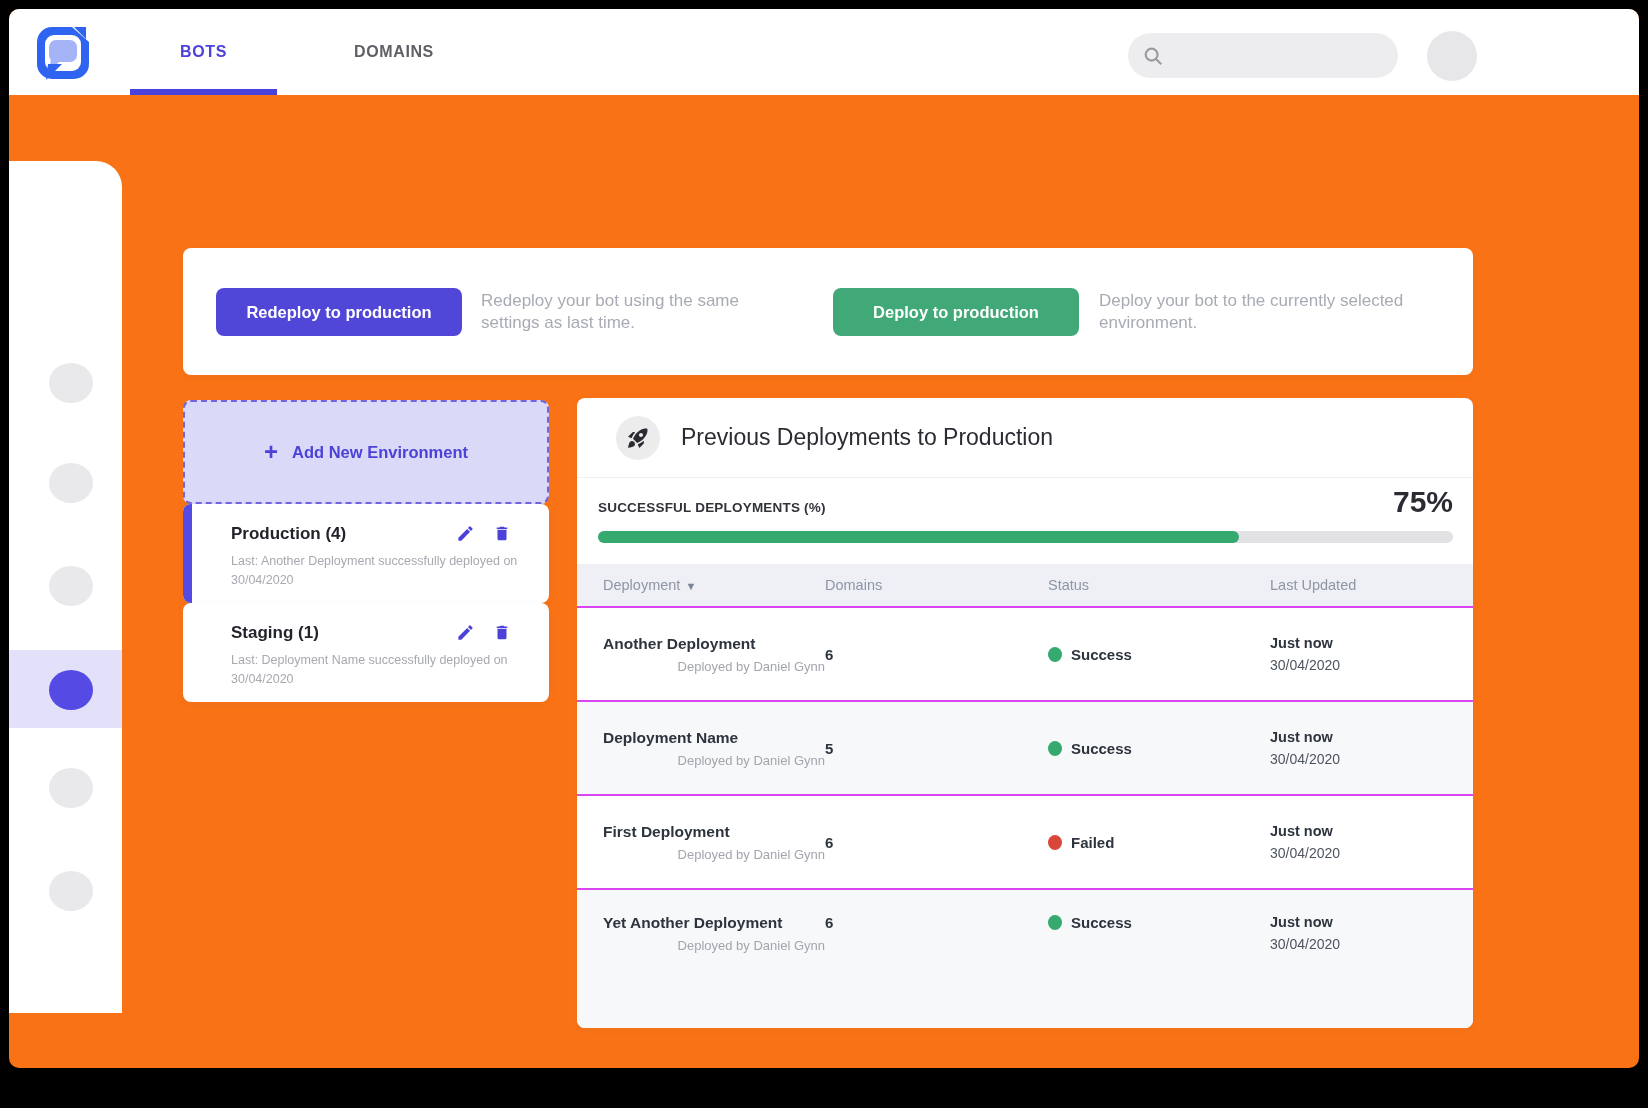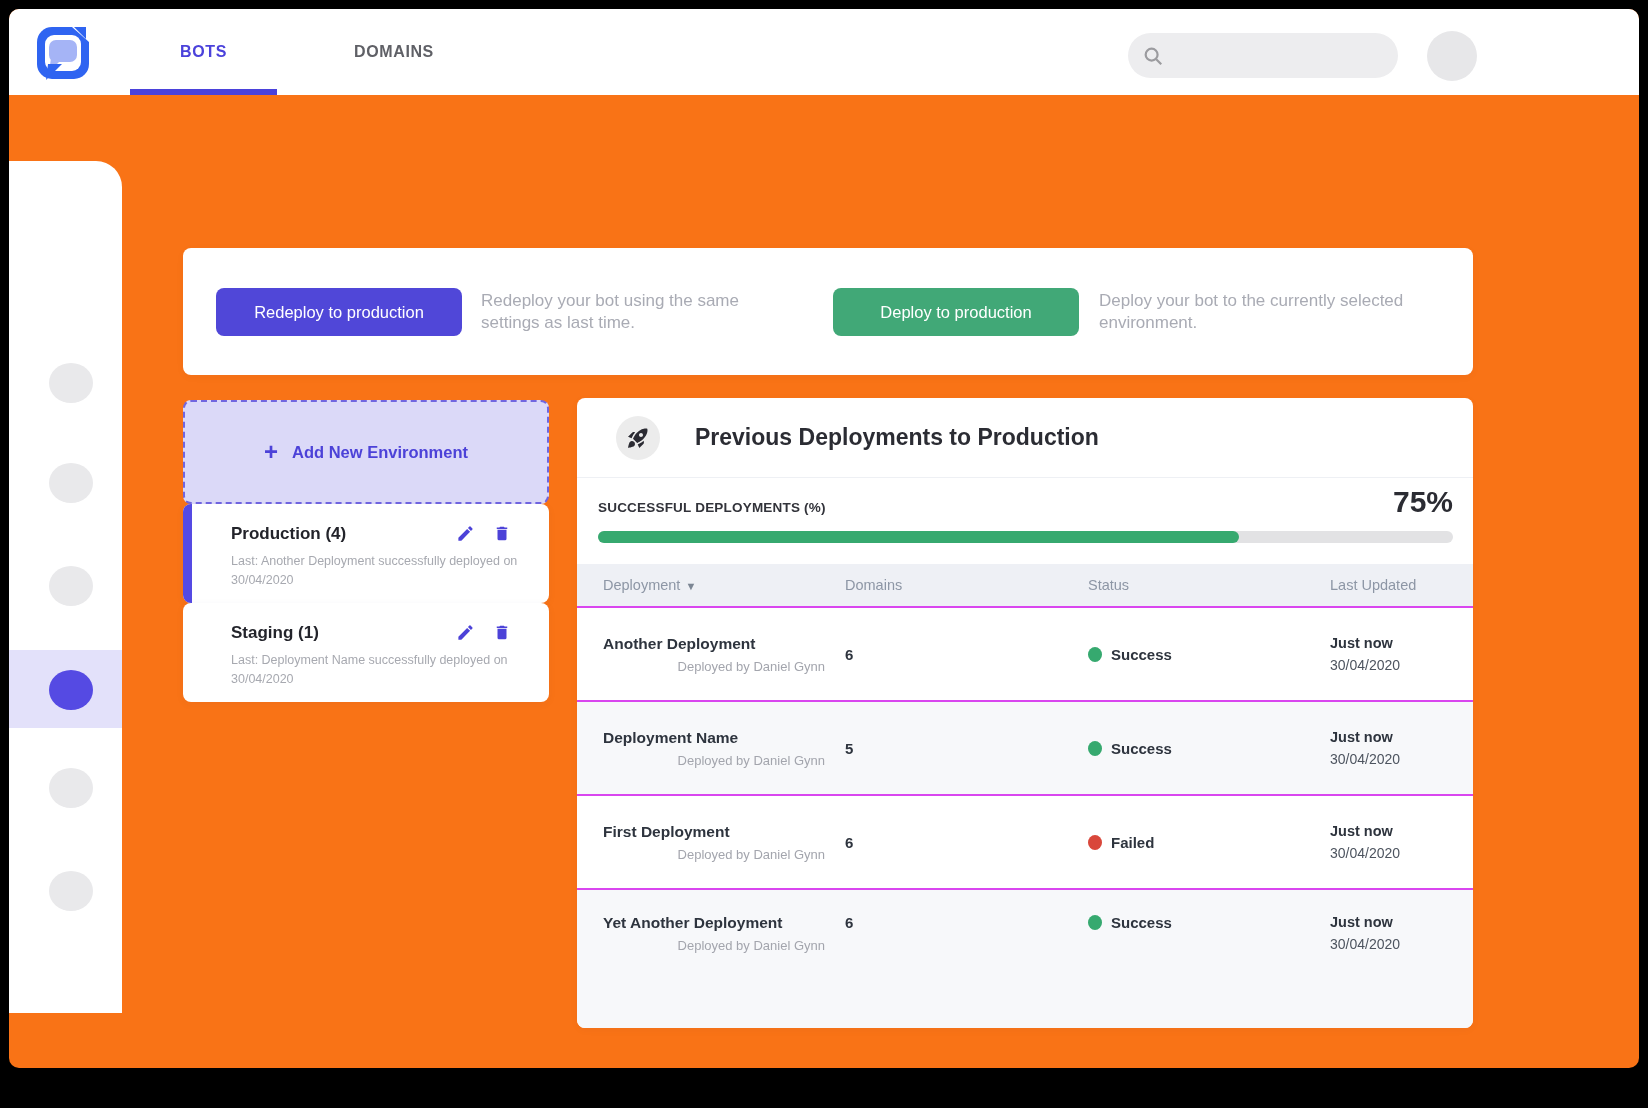--- a/index.html
+++ b/index.html
@@ -36,21 +36,21 @@
                  display:flex; align-items:center; justify-content:space-between; }
   .page-title { font-size:38px; font-weight:800; color:#32333a; letter-spacing:-.5px; }
   .btn-add-env { display:flex; align-items:center; gap:9px; background:#5047d8; color:#fff; border:none;
                  border-radius:6px; height:37px; padding:0 17px; font-size:15px; font-weight:bold;
                  font-family:"Liberation Sans",sans-serif; cursor:pointer; }
 
   
   .action-card { position:absolute; left:174px; top:239px; width:1290px; height:127px; background:#fff;
                  border-radius:8px; box-shadow:0 2px 8px rgba(50,50,90,.04); }
   .btn-primary { position:absolute; top:40px; height:48px; width:246px; border:none; border-radius:8px;
-                 color:#fff; font-size:16.5px; font-weight:normal; font-family:"Liberation Sans",sans-serif; cursor:pointer; }
+                 color:#fff; font-size:16.5px; font-weight:bold; font-family:"Liberation Sans",sans-serif; cursor:pointer; }
   .btn-redeploy { left:33px; background:#5047d8; }
   .btn-deploy { left:650px; background:#41a877; }
   .action-desc { position:absolute; top:42px; font-size:17px; color:#a9abb4; line-height:1.32; }
   .desc-1 { left:298px; width:300px; }
   .desc-2 { left:916px; width:360px; }
 
   
   .env-col { position:absolute; left:174px; top:391px; width:366px; }
   .env-add { width:366px; height:104px; background:#dbd9f8; border:2px dashed #7166e0; border-radius:8px;
              display:flex; align-items:center; justify-content:center; gap:14px; cursor:pointer; }
@@ -63,27 +63,27 @@
   .env-sub { position:absolute; left:48px; top:48px; width:288px; font-size:12.5px; color:#a7a9b0; line-height:1.55; }
   .env-icons { position:absolute; right:38px; top:20px; display:flex; gap:18px; color:#4c42d8; }
   .env-icons svg { cursor:pointer; }
 
   
   .panel { position:absolute; left:568px; top:389px; width:896px; background:#fff; border-radius:8px;
            box-shadow:0 2px 8px rgba(50,50,90,.04); overflow:hidden; }
   .panel-head { height:80px; display:flex; align-items:center; padding-left:39px; border-bottom:1px solid #eef0f4; }
   .rocket-circle { width:44px; height:44px; border-radius:50%; background:#ececec; display:flex;
                    align-items:center; justify-content:center; }
-  .panel-title { margin-left:35px; font-size:23px; font-weight:bold; color:#2b2c33; }
+  .panel-title { margin-left:21px; font-size:23px; font-weight:normal; color:#2b2c33; }
   .stats { position:relative; height:86px; }
   .stats-label { position:absolute; left:21px; top:22px; font-size:13.5px; font-weight:bold; color:#32333a; letter-spacing:.2px; }
   .stats-value { position:absolute; right:20px; top:7px; font-size:30px; font-weight:800; color:#2b2c33; }
   .progress-track { position:absolute; left:21px; top:53px; width:855px; height:12px; background:#e2e2e4; border-radius:6px; }
   .progress-fill { height:12px; background:#36a96f; border-radius:6px; }
-  .thead, .trow { display:grid; grid-template-columns:222px 223px 222px 1fr; padding-left:26px; align-items:center;gap:20px; }
+  .thead, .trow { display:grid; grid-template-columns:222px 223px 222px 1fr; padding-left:26px; align-items:center; }
   .thead { height:42px; background:#eef0f5; font-size:14.5px; color:#8d96a5; }
   .th .caret { font-size:11px; color:#7c8694; margin-left:5px; }
   .trow { min-height:94px; border-top:2px solid #d946ef; }
   .trow.alt { background:#f7f8fa; }
   .trow.last { min-height:140px; align-items:start; padding-top:24px; }
   .cell-name .nm { font-size:15.5px; font-weight:bold; color:#2e343e; margin-bottom:6px; }
   .cell-name .by { font-size:13px; color:#a3a5ad;text-align:right; }
   .cell-domains { font-size:15px; font-weight:bold; color:#2e343e; }
   .cell-status { display:flex; align-items:center; gap:9px; font-size:15px; font-weight:bold; color:#2e343e; }
   .dot { width:14px; height:15px; border-radius:50%; }

